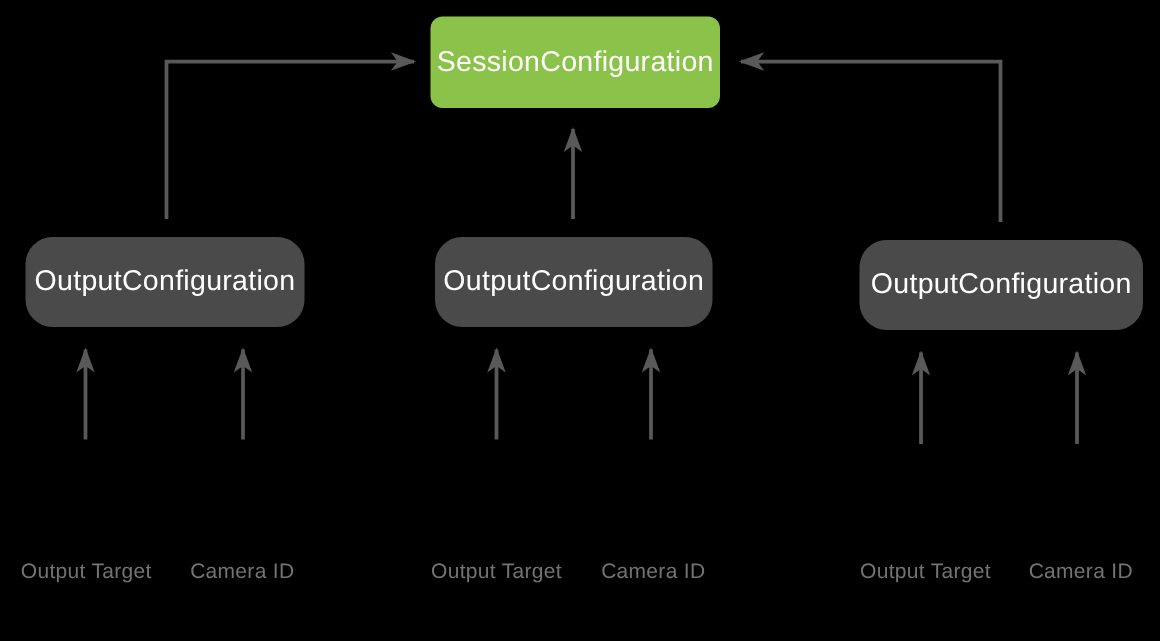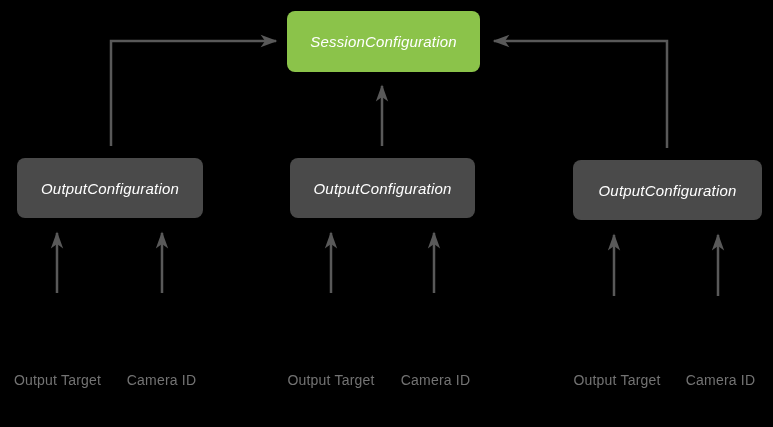--- a/index.html
+++ b/index.html
@@ -34,34 +34,34 @@
     stroke-width: 2.5;
     fill: none;
   }
   .node {
     position: absolute;
     display: flex;
     align-items: center;
     justify-content: center;
     border-radius: 8px;
     color: var(--node-text);
-    font-size: 15px;
+    font-size: 19px;
     letter-spacing: 0.2px;
     white-space: nowrap;
-    font-style: italic;
   }
   .node.session {
     left: 287px;
     top: 11px;
     width: 193px;
     height: 61px;
     background: var(--session-node-bg);
   }
   .node.output {
     background: var(--output-node-bg);
+    border-radius: 18px;
   }
   .node.output.n1 { left: 17px;  top: 158px; width: 186px; height: 60px; }
   .node.output.n2 { left: 290px; top: 158px; width: 185px; height: 60px; }
   .node.output.n3 { left: 573px; top: 160px; width: 189px; height: 60px; }
   .input-label {
     position: absolute;
     top: 372px;
     transform: translateX(-50%);
     color: var(--input-label-text);
     font-size: 14px;

